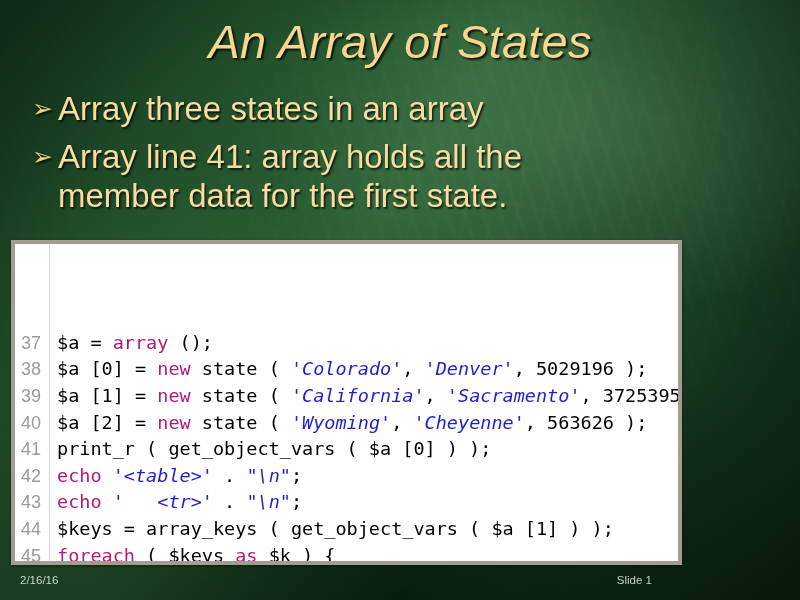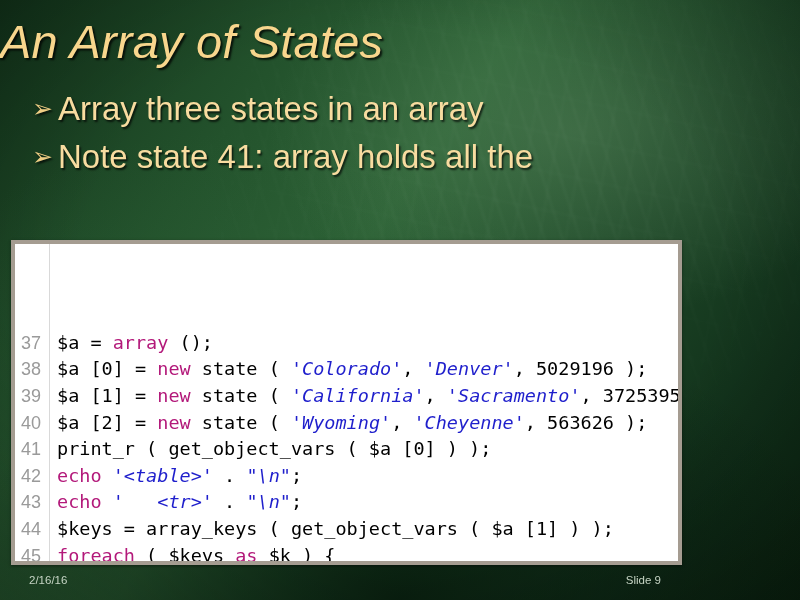--- a/index.html
+++ b/index.html
@@ -49,20 +49,21 @@
     background:
       radial-gradient(ellipse 95% 95% at 50% 45%, rgba(0,0,0,0) 42%, rgba(0,0,0,0.45) 100%);
   }
 
   
   .title {
     position: absolute;
     left: 0;
     top: 14px;
     width: 800px;
+    text-align: center;
     font-size: 47px;
     font-style: italic;
     color: #F8D68D;
     letter-spacing: 0.2px;
     text-shadow: 2px 2px 2px rgba(0,0,0,0.75);
     white-space: nowrap;
   }
 
   
   .bullets {
@@ -136,21 +137,21 @@
   }
   .code-body { margin-left: 16px; color: #000000; }
 
   .tok-kw  { color: #B3197A; }   
   .tok-str { color: #1F1FCC; font-style: italic; }   
   .tok-pln { color: #000000; }
 
   
   .footer {
     position: absolute;
-    left: 11px;
+    left: 2px;
     bottom: 0;
     width: 668px;
     height: 34px;
     color: #C6D4C4;
     font-size: 11.5px;
   }
   .footer-date   { position: absolute; left: 18px;  top: 8px; }
   .footer-center { position: absolute; left: 0; top: 8px; width: 800px; text-align: center; }
   .footer-slide  { position: absolute; right: 18px; top: 8px; }
 </style>
@@ -168,30 +169,31 @@
   <div class="bullets" id="bullet-list">
       <div class="bullet">
         <span class="bullet-marker">➢</span>
         <span class="bullet-text">
           <span class="l2">Array three states in an array</span>
         </span>
       </div>
       <div class="bullet">
         <span class="bullet-marker">➢</span>
         <span class="bullet-text">
-          <span class="l2">Note state 41: array holds all the</span>
+          <span class="l2">Array line 41: array holds all the</span>
+          <span class="l2">member data for the first state.</span>
         </span>
       </div>
     </div>
 
   <div class="code-box">
     <div class="code-inner">
       <div class="gutter-rule"></div>
       <div id="code-lines"><div class="code-line"><span class="ln">37</span><span class="code-body"><span class="tok-pln">$a = </span><span class="tok-kw">array</span><span class="tok-pln"> ();</span></span></div><div class="code-line"><span class="ln">38</span><span class="code-body"><span class="tok-pln">$a [0] = </span><span class="tok-kw">new</span><span class="tok-pln"> state ( </span><span class="tok-str">'Colorado'</span><span class="tok-pln">, </span><span class="tok-str">'Denver'</span><span class="tok-pln">, 5029196 );</span></span></div><div class="code-line"><span class="ln">39</span><span class="code-body"><span class="tok-pln">$a [1] = </span><span class="tok-kw">new</span><span class="tok-pln"> state ( </span><span class="tok-str">'California'</span><span class="tok-pln">, </span><span class="tok-str">'Sacramento'</span><span class="tok-pln">, 37253956 );</span></span></div><div class="code-line"><span class="ln">40</span><span class="code-body"><span class="tok-pln">$a [2] = </span><span class="tok-kw">new</span><span class="tok-pln"> state ( </span><span class="tok-str">'Wyoming'</span><span class="tok-pln">, </span><span class="tok-str">'Cheyenne'</span><span class="tok-pln">, 563626 );</span></span></div><div class="code-line"><span class="ln">41</span><span class="code-body"><span class="tok-pln">print_r ( get_object_vars ( $a [0] ) );</span></span></div><div class="code-line"><span class="ln">42</span><span class="code-body"><span class="tok-kw">echo</span><span class="tok-pln"> </span><span class="tok-str">'&lt;table&gt;'</span><span class="tok-pln"> . </span><span class="tok-str">"\n"</span><span class="tok-pln">;</span></span></div><div class="code-line"><span class="ln">43</span><span class="code-body"><span class="tok-kw">echo</span><span class="tok-pln"> </span><span class="tok-str">'   &lt;tr&gt;'</span><span class="tok-pln"> . </span><span class="tok-str">"\n"</span><span class="tok-pln">;</span></span></div><div class="code-line"><span class="ln">44</span><span class="code-body"><span class="tok-pln">$keys = array_keys ( get_object_vars ( $a [1] ) );</span></span></div><div class="code-line"><span class="ln">45</span><span class="code-body"><span class="tok-kw">foreach</span><span class="tok-pln"> ( $keys </span><span class="tok-kw">as</span><span class="tok-pln"> $k ) {</span></span></div></div>
     </div>
   </div>
 
   <div class="footer">
     <div class="footer-date">2/16/16</div>
-    <div class="footer-slide">Slide 9</div>
+    <div class="footer-slide">Slide 1</div>
   </div>
 
 </div>
 
 </body></html>

